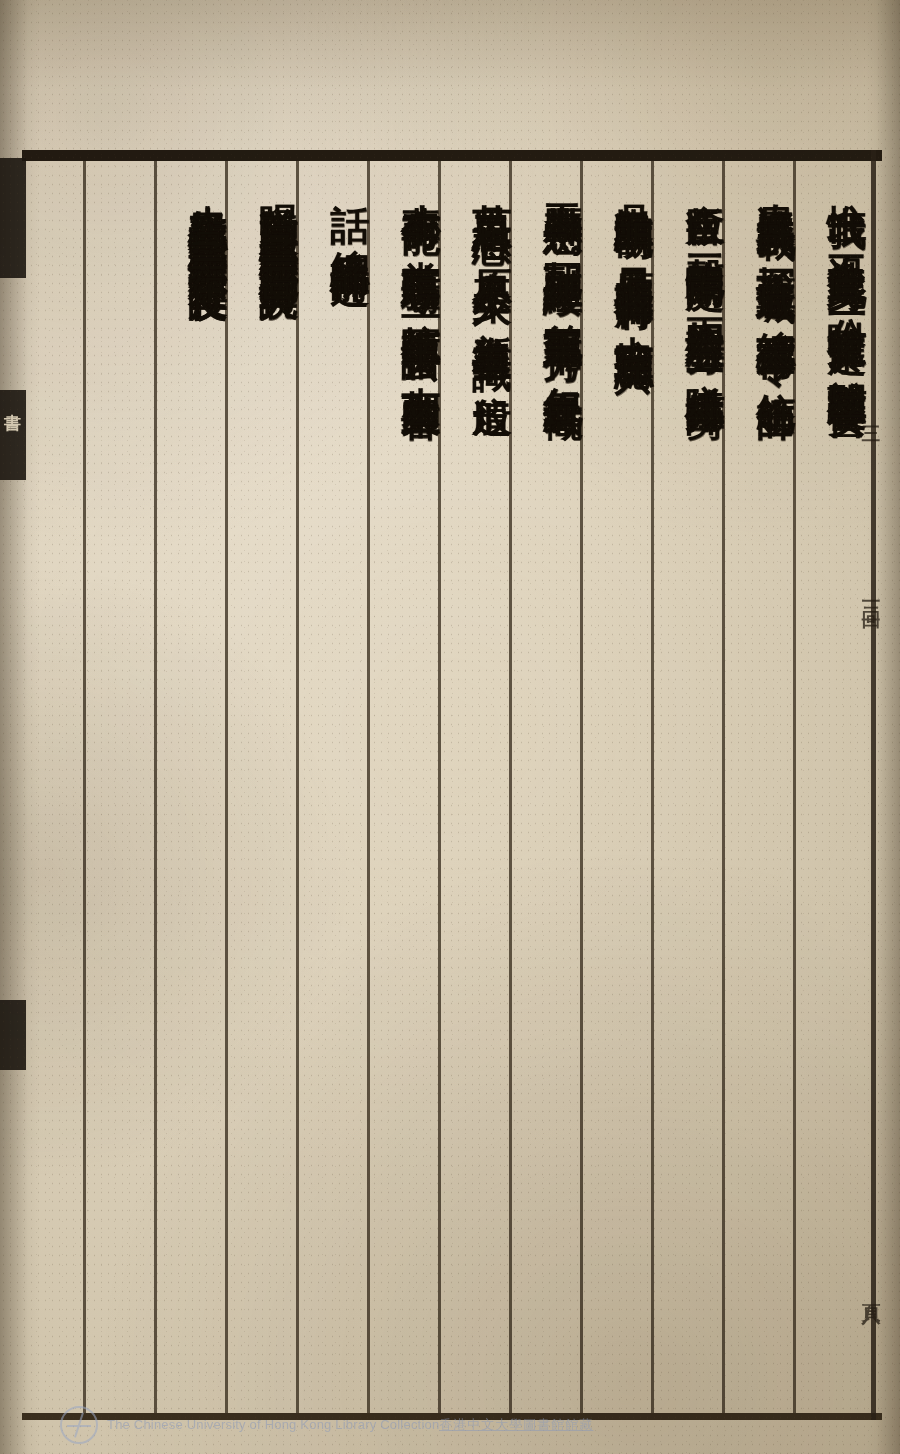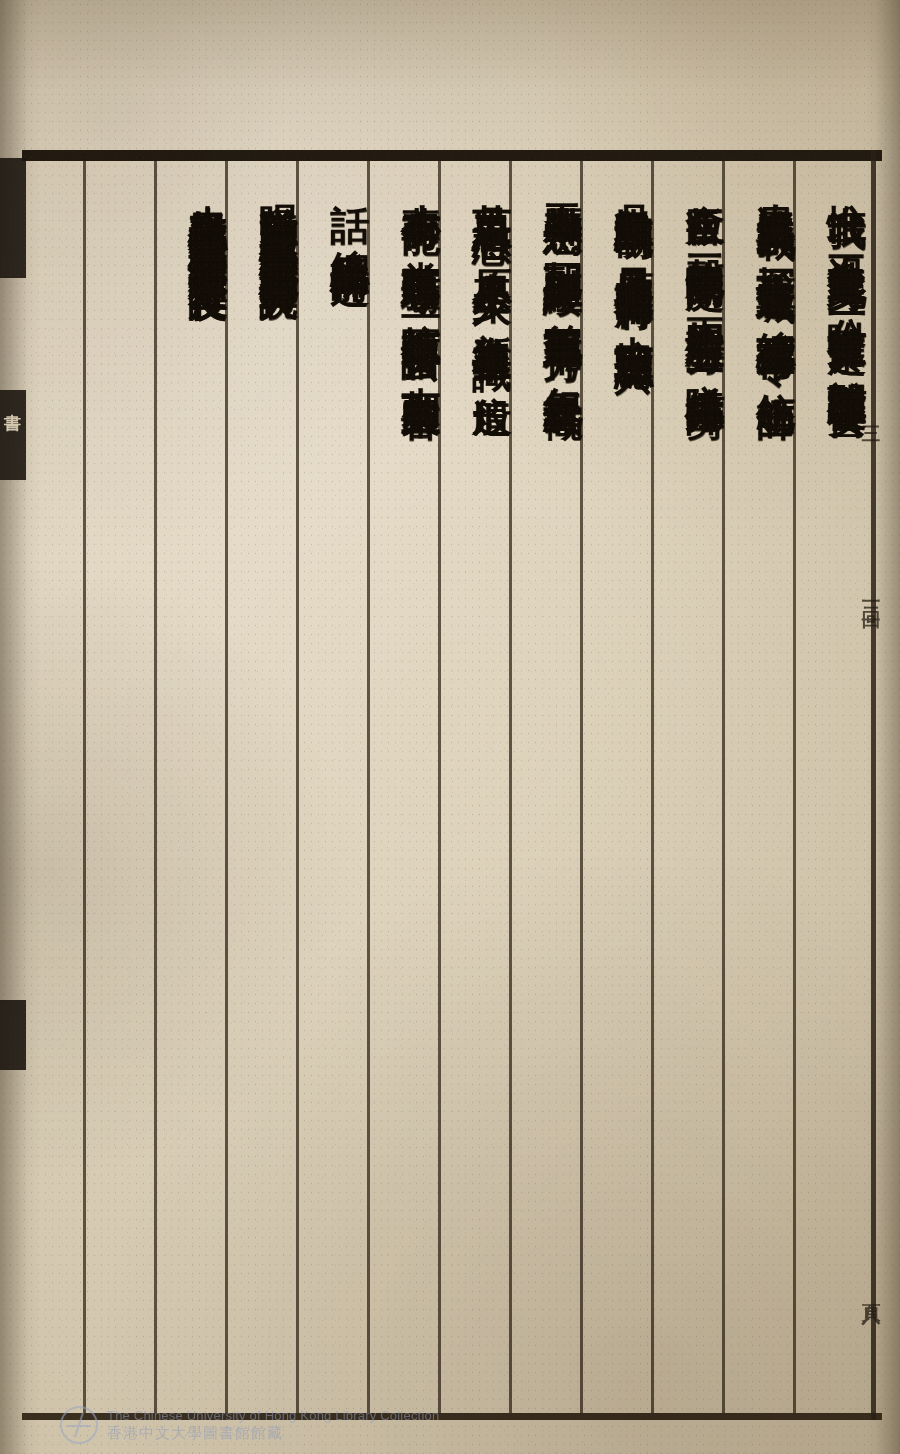--- a/index.html
+++ b/index.html
@@ -204,27 +204,28 @@
     transform: translateX(-50%) rotate(18deg);
   }
   #watermark .seal::after {
     content: "";
     position: absolute;
     top: 50%; left: 5px; right: 5px;
     height: 2px; background: #9aa7c4;
   }
   #watermark .wm-text {
     display: flex;
-    flex-direction: column;
+    flex-direction: row;
     line-height: 1.15;
     color: #8c9ab9;
     font-family: "Liberation Sans", sans-serif;
+    align-items: center;
   }
   #watermark .wm-en { font-size: 13px; letter-spacing: .2px; }
-  #watermark .wm-zh { font-size: 15px; letter-spacing: 1px; }
+  #watermark .wm-zh { font-size: 13px; letter-spacing: 1px; text-decoration: underline; }
 </style>
 </head>
 <body>
 
 <div id="page">
 
   <div class="top-edge"></div>
   <div class="left-edge"></div>
   <div class="right-edge"></div>
 

